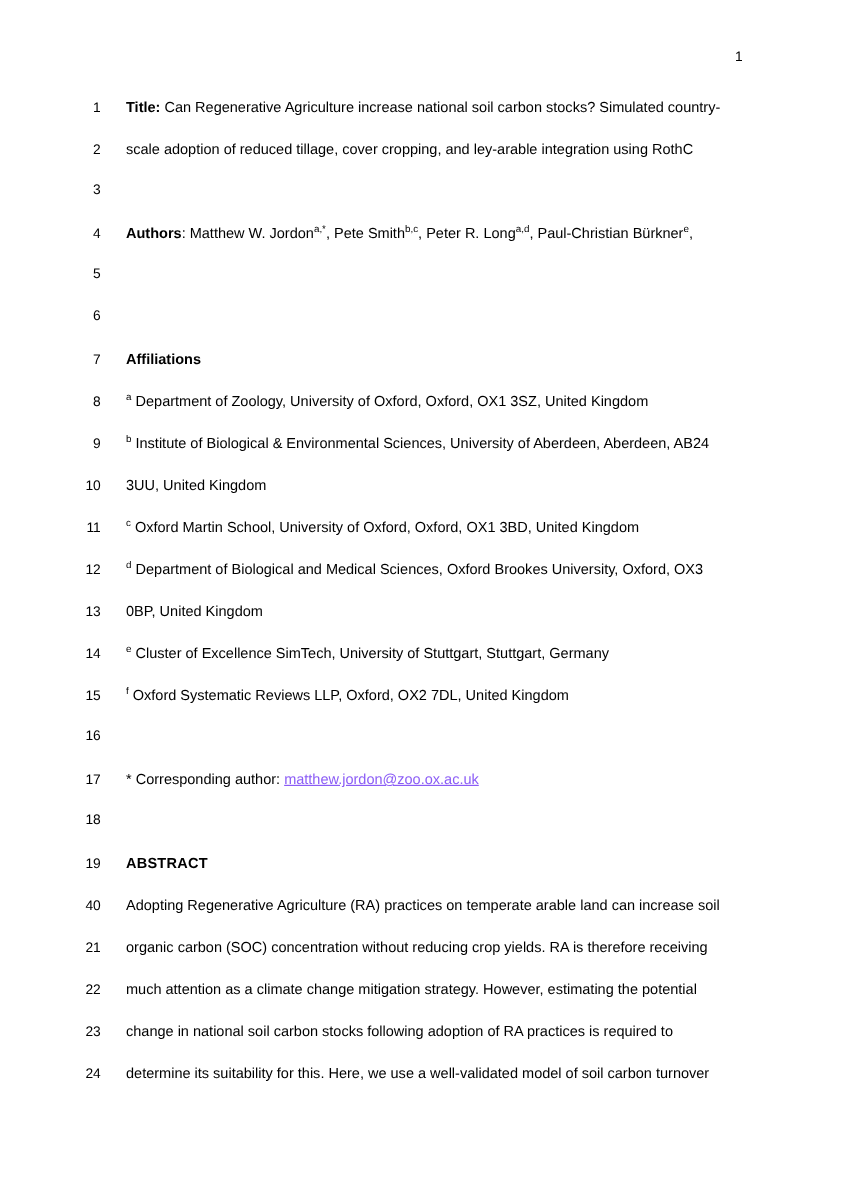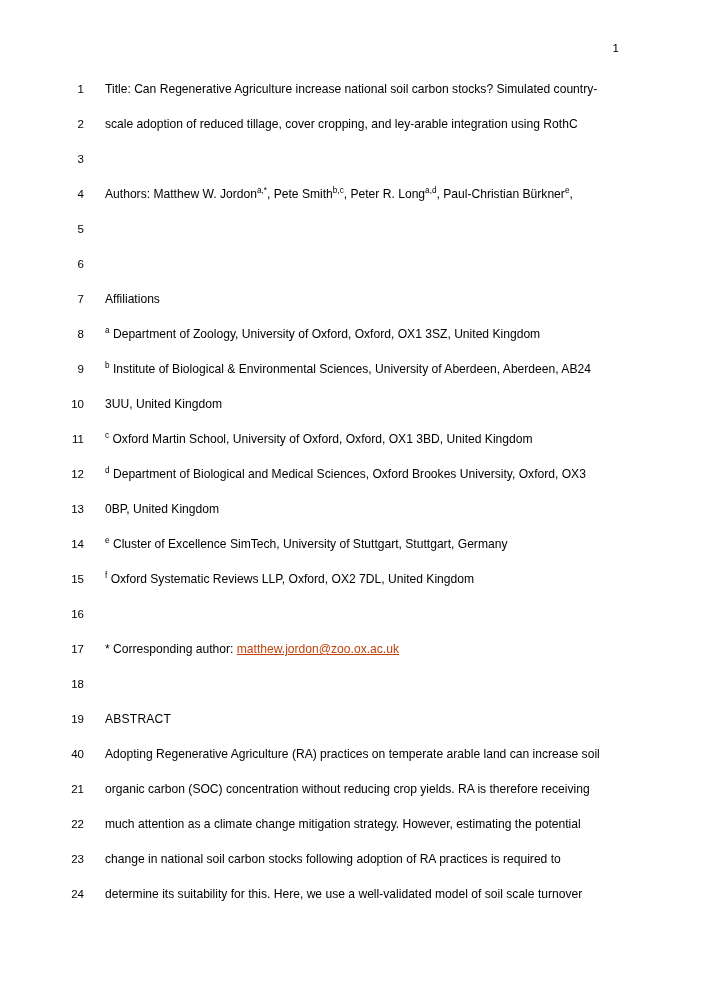--- a/index.html
+++ b/index.html
@@ -47,33 +47,33 @@
   }
   .ltext {
     flex: 1 1 auto;
     padding-left: 21px;
     font-size: 12.1px;
     line-height: 18px;
     color: #000;
     white-space: normal;
   }
   b, .b {
-    font-weight: normal;
+    font-weight: bold;
   }
   sup {
     font-size: 8.2px;
     vertical-align: super;
     line-height: 0;
   }
   .email {
-    color: #c2410c;
+    color: #8b5cf6;
     text-decoration: underline;
   }
   .abstract-head {
-    font-weight: normal;
+    font-weight: bold;
     font-size: 12.1px;
     letter-spacing: 0.2px;
   }
 </style>
 </head>
 <body>
 
 <div class="page">
 
   <div class="page-number">1</div>
@@ -165,17 +165,17 @@
       <div class="line">
         <div class="lnum">22</div>
         <div class="ltext">much attention as a climate change mitigation strategy. However, estimating the potential</div>
       </div>
       <div class="line">
         <div class="lnum">23</div>
         <div class="ltext">change in national soil carbon stocks following adoption of RA practices is required to</div>
       </div>
       <div class="line">
         <div class="lnum">24</div>
-        <div class="ltext">determine its suitability for this. Here, we use a well-validated model of soil scale turnover</div>
+        <div class="ltext">determine its suitability for this. Here, we use a well-validated model of soil carbon turnover</div>
       </div>
     </div>
 
 </div>
 
 </body></html>

